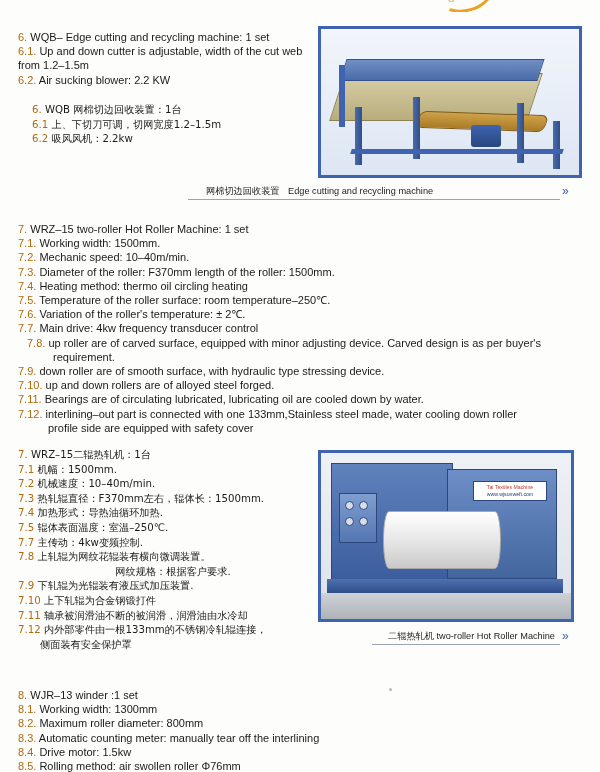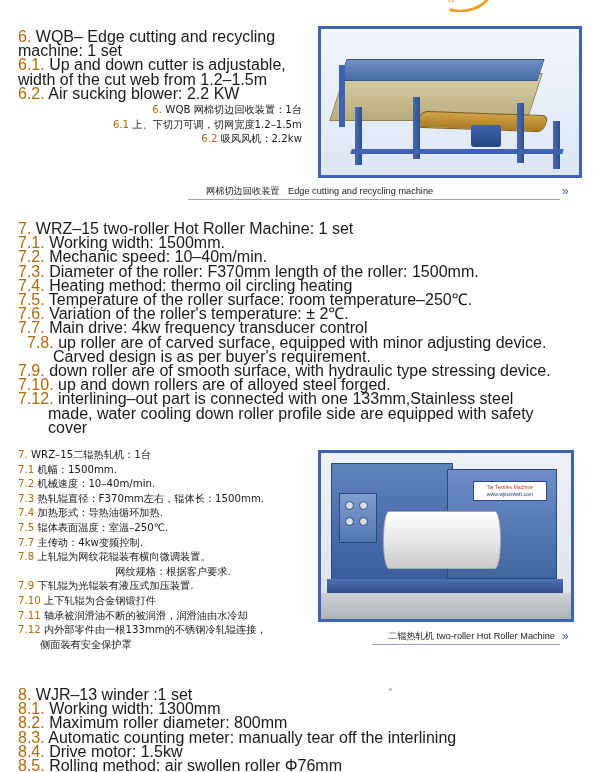--- a/index.html
+++ b/index.html
@@ -50,21 +50,21 @@
     font-family: "Liberation Serif", serif;
     font-style: italic;
   }
 
   
   .spec-block {
     position: absolute;
     color: #111;
   }
   .spec-line {
-    font-size: 16px;
+    font-size: 11px;
     line-height: 14.2px;
     color: #1a1a1a;
     white-space: nowrap;
   }
   .spec-line.wrap {
     white-space: normal;
   }
   .spec-line .num {
     color: #b06a10;
   }
@@ -253,21 +253,21 @@
     <div class="spec-line wrap">
       <span class="num">6.1.</span>
       <span>Up and down cutter is adjustable, width of the cut web from 1.2–1.5m</span>
     </div>
     <div class="spec-line wrap">
       <span class="num">6.2.</span>
       <span>Air sucking blower: 2.2 KW</span>
     </div>
   </div>
 
-  <div class="spec-block cn" style="left:17px; top:103px; width:285px;text-align:right;">
+  <div class="spec-block cn" style="left:32px; top:103px; width:285px;">
     <div class="spec-line heading">
       <span class="num">6.</span>
       <span>WQB 网棉切边回收装置：1台</span>
     </div>
     <div class="spec-line">
       <span class="num">6.1</span>
       <span>上、下切刀可调，切网宽度1.2–1.5m</span>
     </div>
     <div class="spec-line">
       <span class="num">6.2</span>
@@ -334,20 +334,24 @@
       <span class="num">7.8.</span>
       <span>up roller are of carved surface, equipped with minor adjusting device. Carved design is as per buyer's requirement.</span>
     </div>
     <div class="spec-line">
       <span class="num">7.9.</span>
       <span>down roller are of smooth surface, with hydraulic type stressing device.</span>
     </div>
     <div class="spec-line">
       <span class="num">7.10.</span>
       <span>up and down rollers are of alloyed steel forged.</span>
+    </div>
+    <div class="spec-line">
+      <span class="num">7.11.</span>
+      <span>Bearings are of circulating lubricated, lubricating oil are cooled down by water.</span>
     </div>
     <div class="spec-line wrap" style="padding-left:30px; text-indent:-30px; width:500px;">
       <span class="num">7.12.</span>
       <span>interlining–out part is connected with one 133mm,Stainless steel made, water cooling down roller profile side are equipped with safety cover</span>
     </div>
   </div>
 
   <div class="spec-block cn" style="left:18px; top:448px; width:290px;">
     <div class="spec-line heading">
       <span class="num">7.</span>

